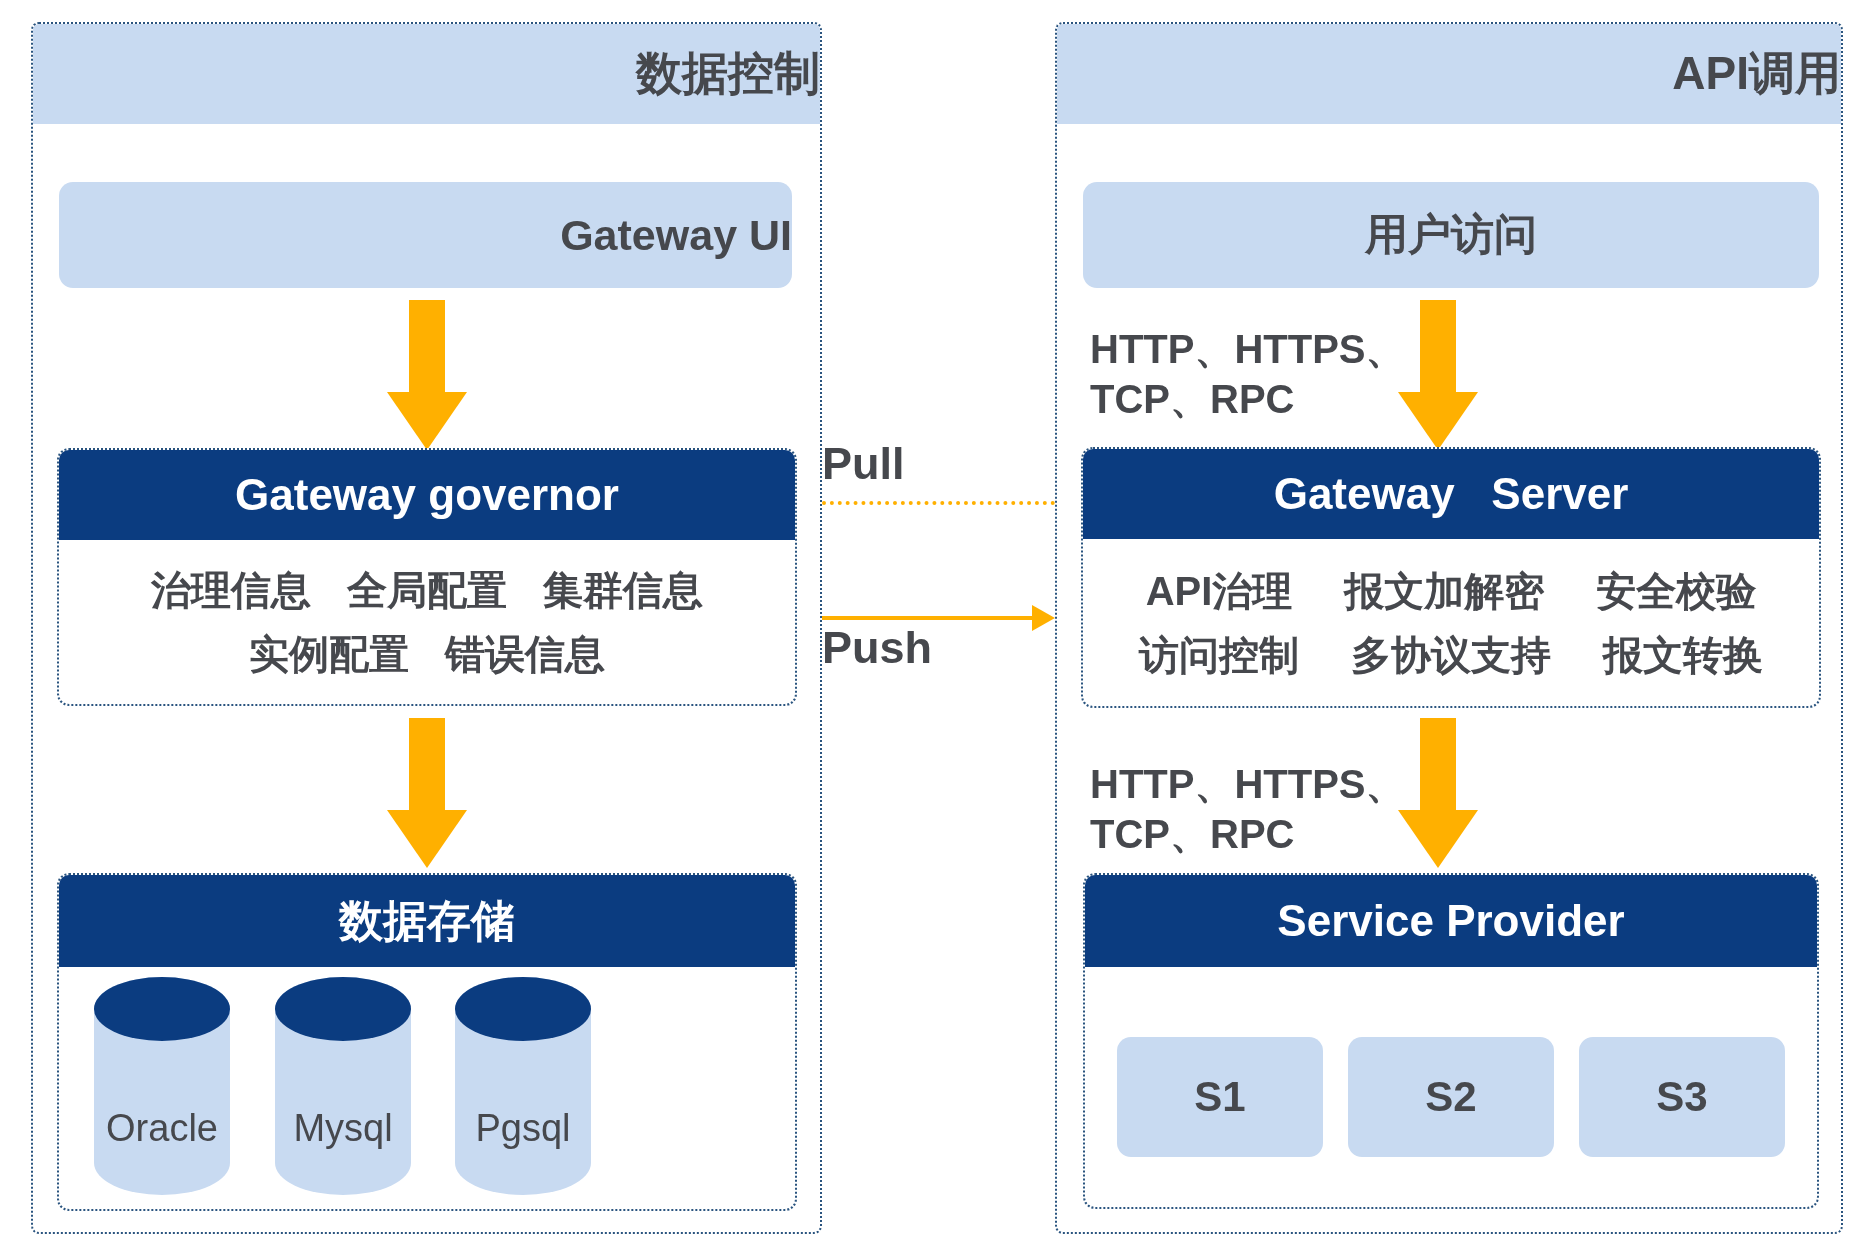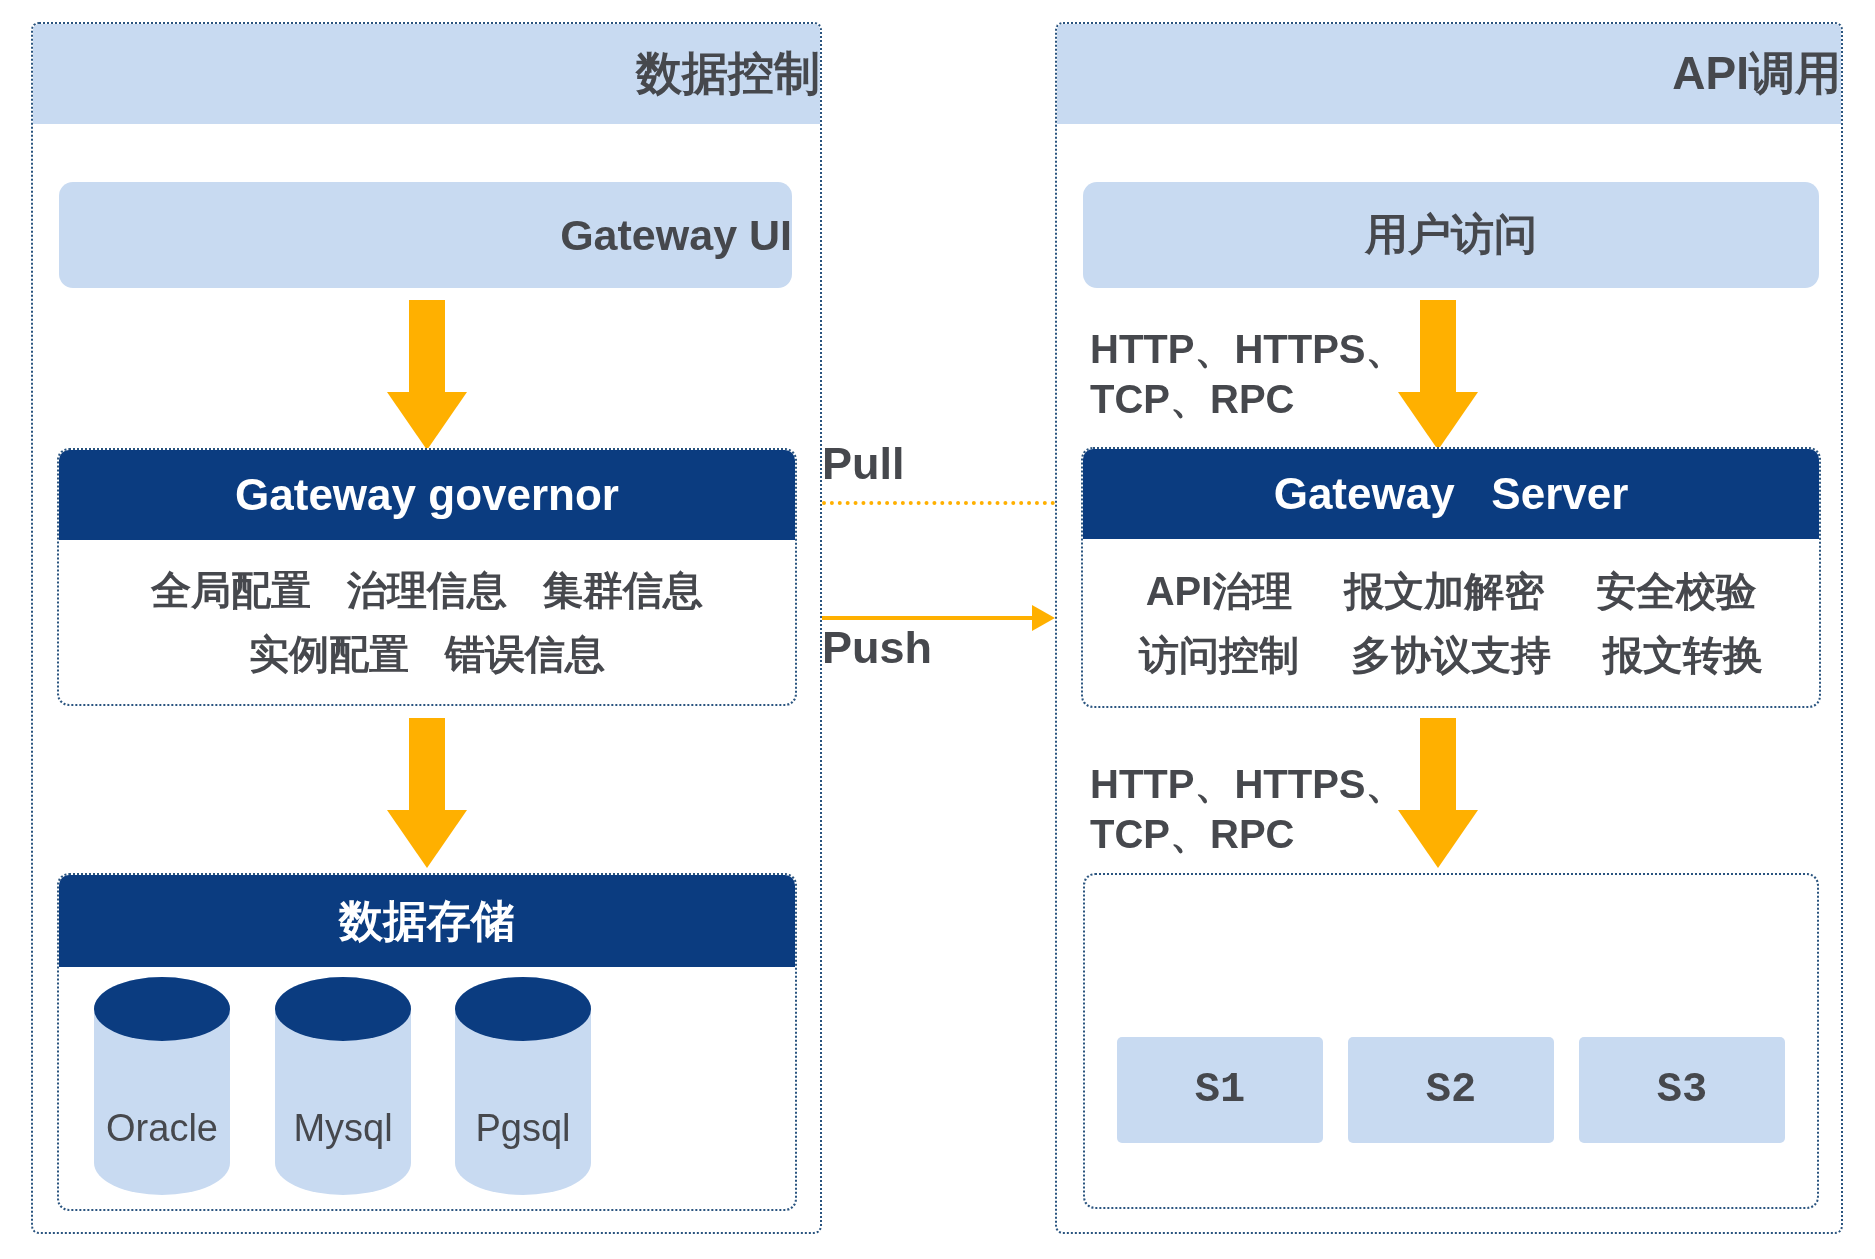--- a/index.html
+++ b/index.html
@@ -64,23 +64,23 @@
   .cylinder .db-label{
     position:absolute;left:0;right:0;top:130px;text-align:center;
     font-size:38px;font-weight:normal;line-height:46px;color:var(--text-dark);
   }
   .cyl-1{left:35px;} .cyl-2{left:216px;} .cyl-3{left:396px;}
   .provider-body{
     position:absolute;left:0;right:0;top:92px;bottom:0;
     display:flex;justify-content:space-between;padding:70px 32px 0 32px;box-sizing:border-box;
   }
   .service-box{
-    width:206px;height:106px;background:var(--light-blue);border-radius:5px;
+    width:206px;height:120px;background:var(--light-blue);border-radius:14px;
     display:flex;align-items:center;justify-content:center;
-    font-size:42px;font-weight:bold;color:var(--text-dark);font-family:Liberation Mono, monospace;
+    font-size:42px;font-weight:bold;color:var(--text-dark);
   }
   .protocol-label{
     position:absolute;left:33px;font-size:40px;font-weight:bold;line-height:50px;color:var(--text-dark);
   }
   .protocol-top{top:300px;}
   .protocol-bottom{top:735px;}
   .middle{position:absolute;left:822px;top:0;width:233px;height:1259px;}
   .link-label{
     position:absolute;left:0;width:233px;text-align:left;
     font-size:45px;font-weight:bold;line-height:52px;color:var(--text-dark);
@@ -108,22 +108,22 @@
 
     <svg class="down-arrow" style="left:352px;top:276px;" viewBox="0 0 84 150">
       <rect class="fill" x="24" y="0" width="36" height="96"></rect>
       <polygon class="fill" points="2,92 82,92 42,150"></polygon>
     </svg>
 
     <div class="dark-box governor-box">
       <div class="box-header">Gateway governor</div>
       <div class="feature-body">
         <div class="feature-row gap-left">
+          <span>治理信息</span>
           <span>全局配置</span>
-          <span>治理信息</span>
           <span>集群信息</span>
         </div>
         <div class="feature-row gap-left">
           <span>实例配置</span>
           <span>错误信息</span>
         </div>
       </div>
     </div>
 
     <svg class="down-arrow" style="left:352px;top:694px;" viewBox="0 0 84 150">
@@ -208,20 +208,21 @@
       <rect class="fill" x="24" y="0" width="36" height="96"></rect>
       <polygon class="fill" points="2,92 82,92 42,150"></polygon>
     </svg>
 
     <div class="protocol-label protocol-bottom">
       <div>HTTP、HTTPS、</div>
       <div>TCP、RPC</div>
     </div>
 
     <div class="dark-box provider-box">
+      <div class="box-header">Service Provider</div>
       <div class="provider-body">
         <div class="service-box">S1</div>
         <div class="service-box">S2</div>
         <div class="service-box">S3</div>
       </div>
     </div>
   </section>
 
 </div>
 

